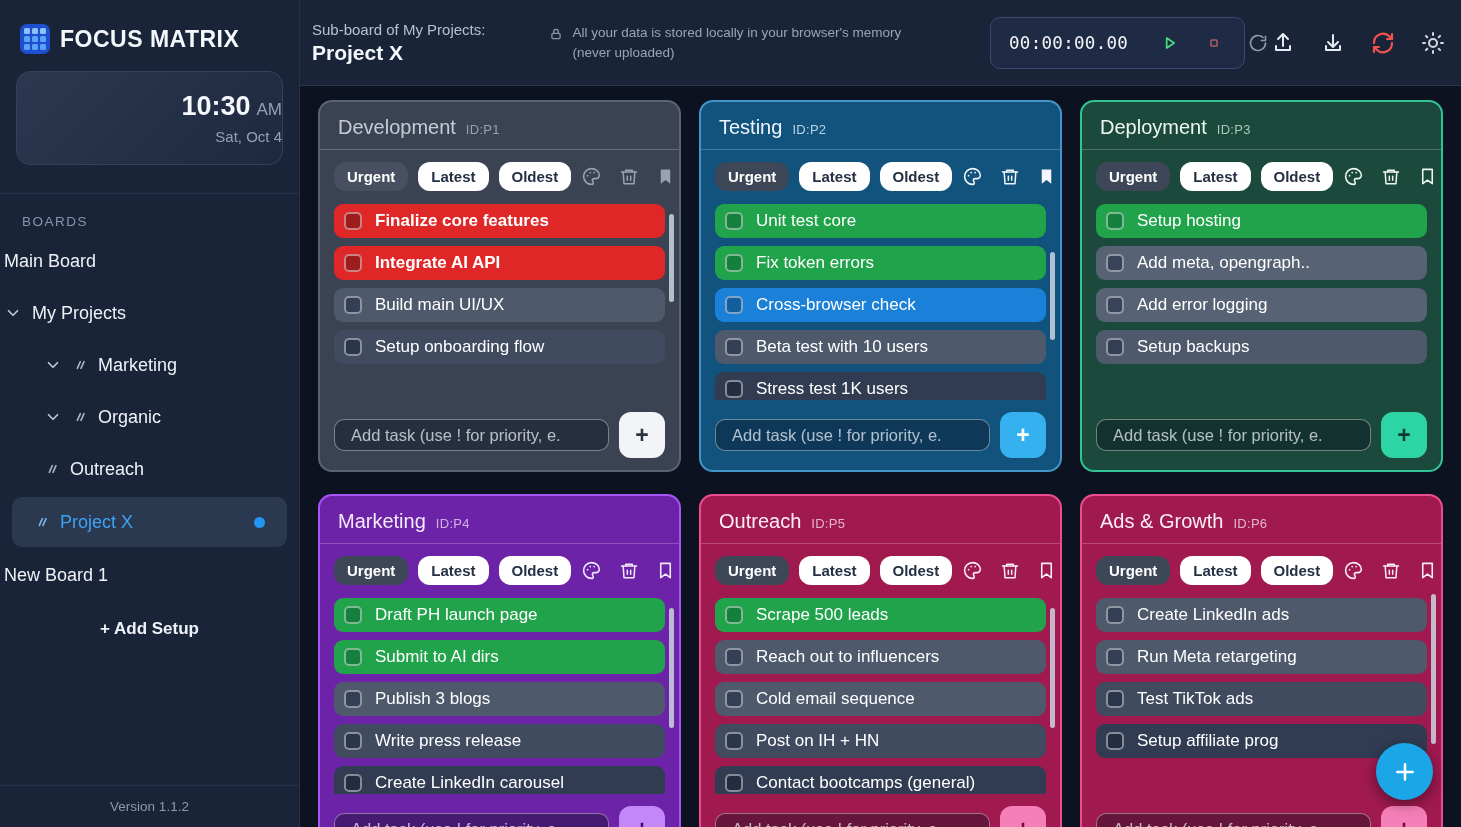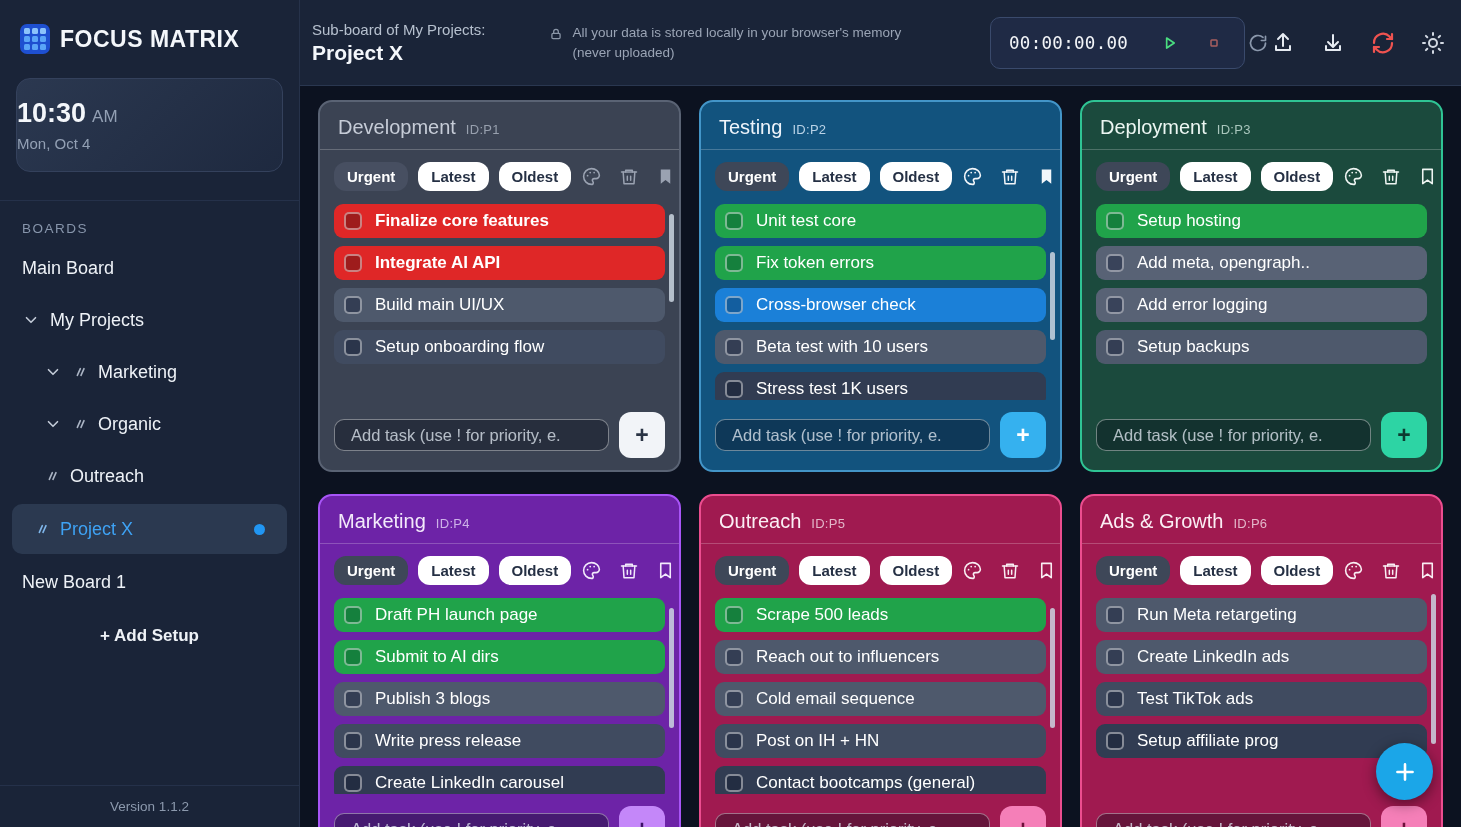--- a/index.html
+++ b/index.html
@@ -11,32 +11,32 @@
   
   .sidebar { width:300px; min-width:300px; background:#1a2438; border-right:1px solid #26324a;
     display:flex; flex-direction:column; }
   .logo-row { display:flex; align-items:center; gap:10px; padding:24px 20px 10px 20px; }
   .logo-grid { width:30px; height:30px; background:#1e4fd0; border-radius:7px; padding:4px;
     display:grid; grid-template-columns:repeat(3,1fr); grid-template-rows:repeat(3,1fr); gap:2px; }
   .logo-grid span { background:#5aa4f8; border-radius:1.5px; }
   .logo-grid span:nth-child(-n+3){ background:#8cc3fb; }
   .logo-text { font-size:23px; font-weight:800; letter-spacing:.5px; color:#f4f7fb; }
 
-  .clock-card { margin:14px 16px 0 16px; height:94px; border-radius:14px;
+  .clock-card { margin:7px 16px 0 16px; height:94px; border-radius:14px;
     background:linear-gradient(135deg,#2b3850,#1e293f); border:1px solid #34415c;
-    display:flex; flex-direction:column; align-items:flex-start; justify-content:center; gap:6px; }
+    display:flex; flex-direction:column; align-items:flex-end; justify-content:center; gap:6px; }
   .clock-time { font-size:27px; font-weight:700; color:#f4f7fb; }
   .clock-time .mer { font-size:17px; font-weight:400; color:#93a0b4; margin-left:6px; }
   .clock-date { font-size:15px; color:#93a0b4; }
 
   .side-divider { margin-top:28px; border-top:1px solid #25314a; }
   .boards-label { padding:20px 22px 6px 22px; font-size:13.5px; font-weight:400;
     color:#8795ab; letter-spacing:1.5px; }
   .nav { flex:0 0 auto; }
-  .nav-item { display:flex; align-items:center; height:52px; padding:0 16px 0 22px;
+  .nav-item { display:flex; align-items:center; height:52px; padding:0 16px 0 4px;
     font-size:18px; font-weight:500; color:#eef2f7; cursor:pointer; }
   .nav-item.child { padding-left:44px; }
   .nav-item .chev { width:18px; height:18px; margin-right:10px; color:#c3cbd8; flex:0 0 auto; }
   .nav-item .slashes { width:16px; height:16px; margin-right:10px; color:#aab4c4; flex:0 0 auto; }
   .nav-item.active { background:#2b3950; border-radius:10px; margin:2px 12px; height:50px;
     padding-left:22px; color:#3ea2f4; font-weight:500; }
   .nav-item.active .slashes { color:#7fb6ea; }
   .dot { width:11px; height:11px; border-radius:50%; background:#2196f3; margin-left:auto; margin-right:6px; }
   .add-board { text-align:center; font-size:17px; font-weight:700; color:#eef2f7;
     padding:18px 0; cursor:pointer; }
@@ -124,21 +124,21 @@
           <span></span>
           <span></span>
       </div>
       <div class="logo-text">FOCUS MATRIX</div>
     </div>
 
     <div class="clock-card">
       <div class="clock-time">
         <span>10:30</span><span class="mer">AM</span>
       </div>
-      <div class="clock-date">Mon, Oct 4</div>
+      <div class="clock-date">Sat, Oct 4</div>
     </div>
 
     <div class="side-divider"></div>
     <div class="boards-label">BOARDS</div>
 
     <nav class="nav">
       <div class="nav-item">
         <span>Main Board</span>
       </div>
       <div class="nav-item">
@@ -596,25 +596,25 @@
 
           <svg class="bm-outline" width="19" height="19" viewBox="0 0 24 24" fill="none" stroke="currentColor" stroke-width="2" stroke-linejoin="round">
                   <path d="M6 3h12v18l-6-4.5L6 21z"></path>
                 </svg>
         </button>
       </div>
     </div>
     <div class="task-list">
             <div class="task-row" style="--tbg: #4e596c; --tbox: #343e54;">
     <span class="task-check"></span>
+    <span class="task-label">Create LinkedIn ads</span>
+  </div>
+            <div class="task-row" style="--tbg: #4e596c; --tbox: #343e54;">
+    <span class="task-check"></span>
     <span class="task-label">Run Meta retargeting</span>
-  </div>
-            <div class="task-row" style="--tbg: #4e596c; --tbox: #343e54;">
-    <span class="task-check"></span>
-    <span class="task-label">Create LinkedIn ads</span>
   </div>
             <div class="task-row" style="--tbg: #404b60; --tbox: #2b354b;">
     <span class="task-check"></span>
     <span class="task-label">Test TikTok ads</span>
   </div>
             <div class="task-row" style="--tbg: #313c52; --tbox: #232d42;">
     <span class="task-check"></span>
     <span class="task-label">Setup affiliate prog</span>
   </div>
           </div>

